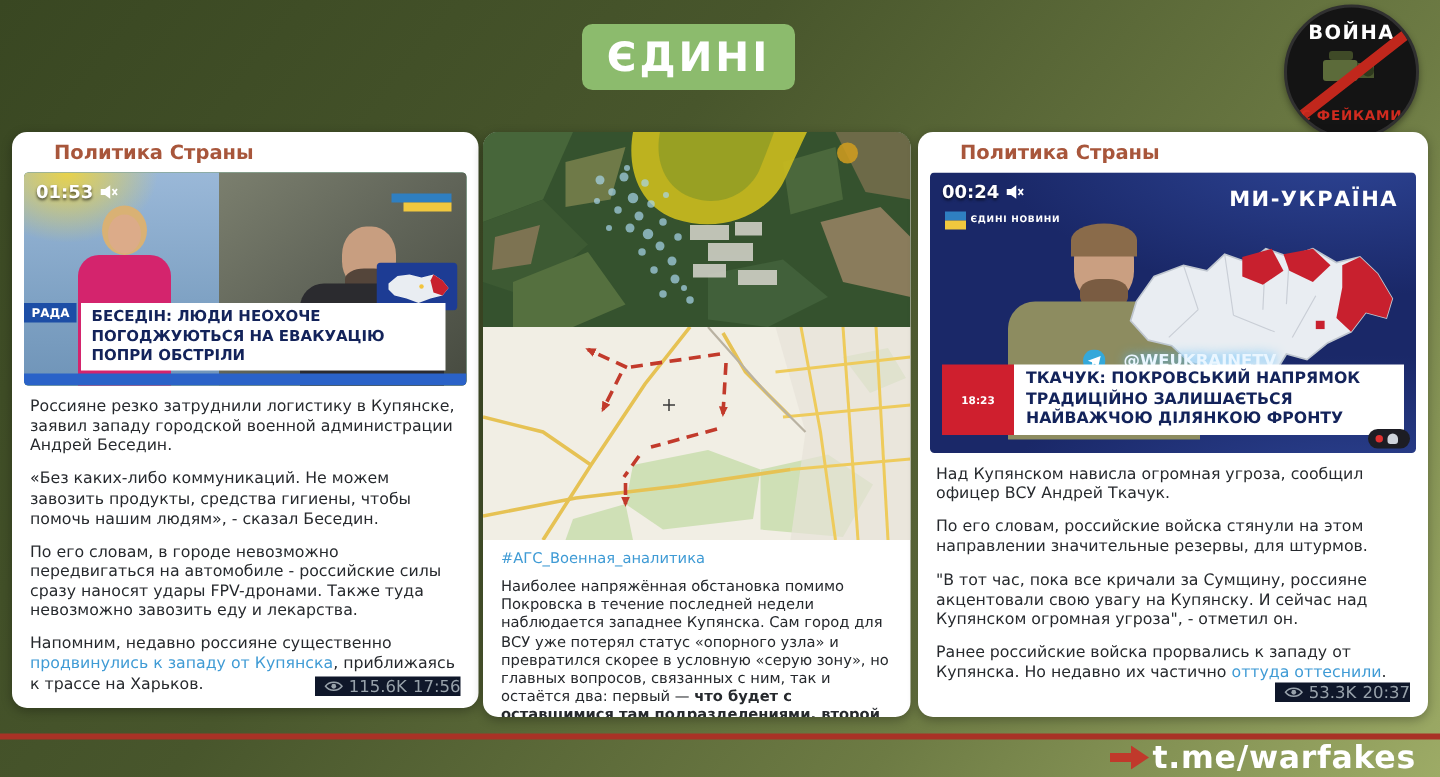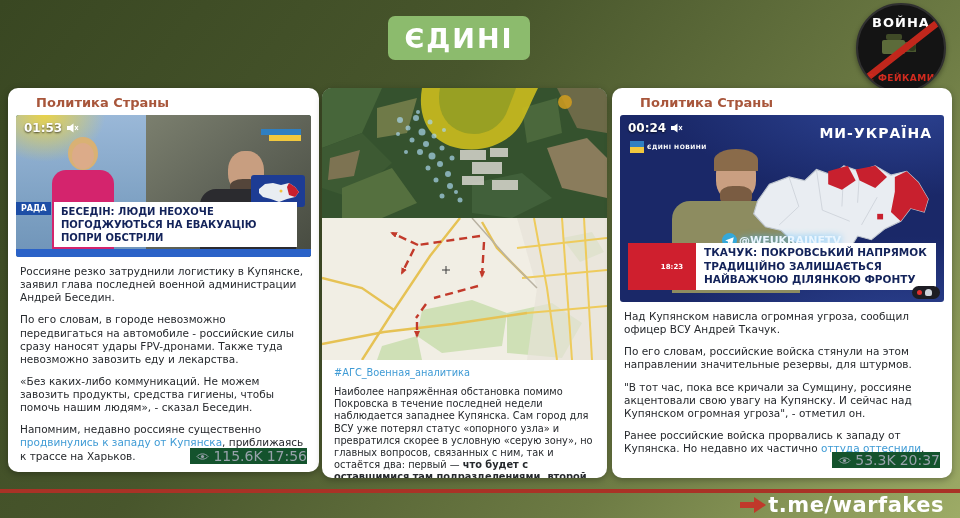--- a/index.html
+++ b/index.html
@@ -60,40 +60,40 @@
   
   #v3{height:187px;background:
     radial-gradient(120% 90% at 85% -10%,#2e4596 0%,rgba(46,69,150,0) 60%),
     radial-gradient(140% 100% at 90% 120%,#2e4596 0%,rgba(46,69,150,0) 55%),#1a2868;}
   .v3-mhead{position:absolute;left:96px;top:38px;width:40px;height:48px;border-radius:42%;background:#ca9f81;}
   .v3-mhead:before{content:"";position:absolute;left:-2px;top:-4px;width:44px;height:22px;border-radius:50% 50% 0 0;background:#8a6b4a;}
   .v3-mhead:after{content:"";position:absolute;left:4px;bottom:-5px;width:32px;height:20px;border-radius:40%;background:#7a5c42;}
   .v3-mbody{position:absolute;left:52px;top:86px;width:128px;height:92px;border-radius:18px 18px 0 0;background:#8d8c60;}
   .brand{position:absolute;top:10px;right:12px;color:#fff;font-weight:bold;font-size:14px;letter-spacing:1px;z-index:6;margin-left:36px;}
   .uamap{position:absolute;right:8px;top:36px;width:196px;height:122px;z-index:3;}
-  .handle{position:absolute;left:102px;bottom:54px;display:flex;align-items:center;gap:2px;color:#eaf6ff;
+  .handle{position:absolute;left:102px;bottom:54px;display:flex;align-items:center;gap:12px;color:#eaf6ff;
     font-weight:bold;font-size:11px;text-shadow:0 0 7px #4db8ff;z-index:6;}
   .flag3{position:absolute;top:26px;left:10px;display:flex;align-items:center;gap:3px;z-index:6;}
   .flag3 .lbl{color:#fff;font-size:6px;font-weight:bold;letter-spacing:.5px;line-height:1.2;}
   .cap3{position:absolute;left:8px;right:8px;bottom:12px;display:flex;z-index:6;}
   .cap3-time{background:#cf1f2e;color:#fff;font-size:7px;font-weight:bold;width:48px;display:flex;
-    align-items:center;justify-content:center;flex:none;padding-left:20px;}
+    align-items:center;justify-content:center;flex:none;}
   .cap3-text{background:#fff;color:#13235a;font-weight:bold;font-size:10.5px;line-height:1.3;
     padding:3px 8px;flex:1;text-transform:uppercase;}
   .livepill{position:absolute;right:4px;bottom:3px;width:28px;height:13px;border-radius:8px;background:#1d1d24;
     z-index:7;display:flex;align-items:center;gap:3px;padding-left:5px;box-sizing:border-box;}
   .livepill .dot{width:5px;height:5px;border-radius:50%;background:#e03030;}
   .livepill .fig{width:7px;height:7px;border-radius:50% 50% 2px 2px;background:#cfd4dc;}
 
   
   .post-body{padding:8px 12px 6px;font-size:10.5px;line-height:1.25;color:#26292d;}
   .post-body p{margin:0 0 9px;}
   .tlink{color:#3f9bd5;cursor:pointer;}
   .meta{position:absolute;right:12px;bottom:8px;display:flex;align-items:center;gap:4px;
-    color:#98a2ab;font-size:14px;background:#14532d;padding-left:6px;}
+    color:#98a2ab;font-size:11px;background:#0f172a;padding-left:6px;}
   .post-body2{padding:7px 12px 5px;font-size:9.8px;line-height:1.24;color:#26292d;}
   .post-body2 p{margin:0 0 7px;}
   .bold{font-weight:bold;}
 
   
   .redline{position:absolute;left:0;top:489px;width:960px;height:4px;background:#a93226;}
   .warfakes{position:absolute;right:16px;top:493px;display:flex;align-items:center;gap:2px;}
   .warfakes .url{color:#fff;font-weight:bold;font-size:21px;letter-spacing:.5px;}
 </style>
 </head>
@@ -151,23 +151,23 @@
           <path d="M38,8 L44,12 L48,17 L44,22 L38,20 L36,12 Z" fill="#c8202e"></path>
           <circle cx="30" cy="16" r="1.5" fill="#f2c43c"></circle>
         </svg>
       </div>
 
       <div class="cap1">БЕСЕДІН: ЛЮДИ НЕОХОЧЕ ПОГОДЖУЮТЬСЯ НА ЕВАКУАЦІЮ ПОПРИ ОБСТРІЛИ</div>
       <div class="vstrip"></div>
     </div>
 
     <div class="post-body">
-      <p>Россияне резко затруднили логистику в Купянске, заявил глава последней военной администрации Андрей Беседин.</p>
+      <p>Россияне резко затруднили логистику в Купянске, заявил западу городской военной администрации Андрей Беседин.</p>
+      <p>«Без каких-либо коммуникаций. Не можем завозить продукты, средства гигиены, чтобы помочь нашим людям», - сказал Беседин.</p>
       <p>По его словам, в городе невозможно передвигаться на автомобиле -  российские силы сразу наносят удары FPV-дронами. Также туда невозможно завозить еду и лекарства.</p>
-      <p>«Без каких-либо коммуникаций. Не можем завозить продукты, средства гигиены, чтобы помочь нашим людям», - сказал Беседин.</p>
       <p><span>Напомним, недавно россияне существенно </span><span class="tlink">продвинулись к западу от Купянска</span><span>, приближаясь к трассе на Харьков.</span></p>
 
     </div>
 
     <div class="meta">
       <svg width="13" height="9" viewBox="0 0 13 9">
         <path d="M1,4.5 C3.5,1 9.5,1 12,4.5 C9.5,8 3.5,8 1,4.5 Z" fill="none" stroke="#98a2ab" stroke-width="1"></path>
         <circle cx="6.5" cy="4.5" r="1.6" fill="#98a2ab"></circle>
       </svg>
       <span>115.6K</span>

